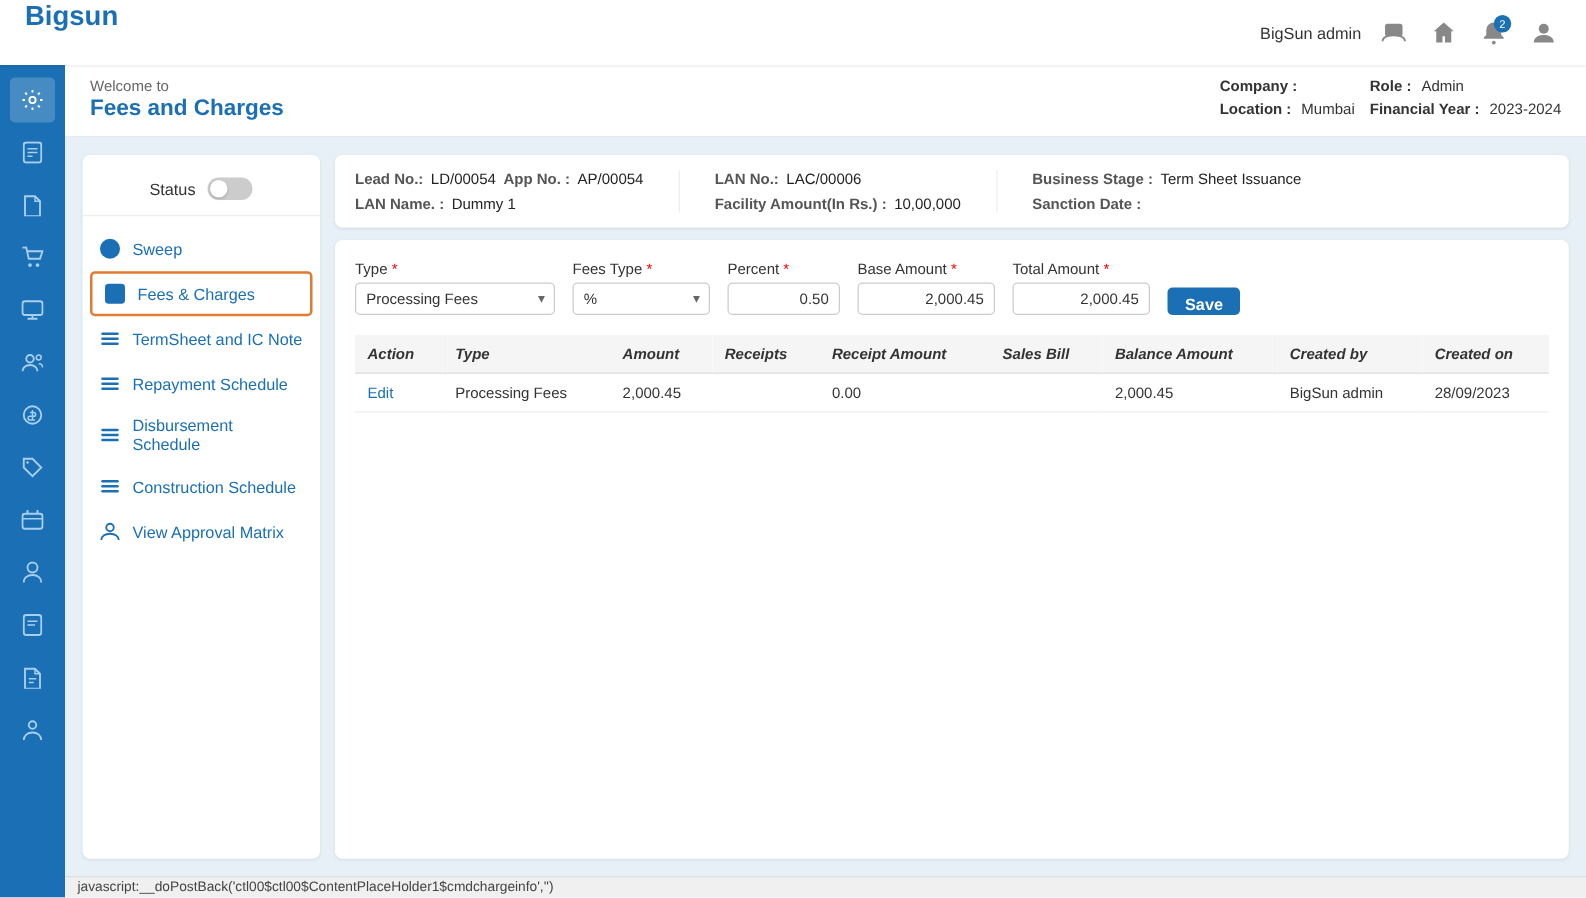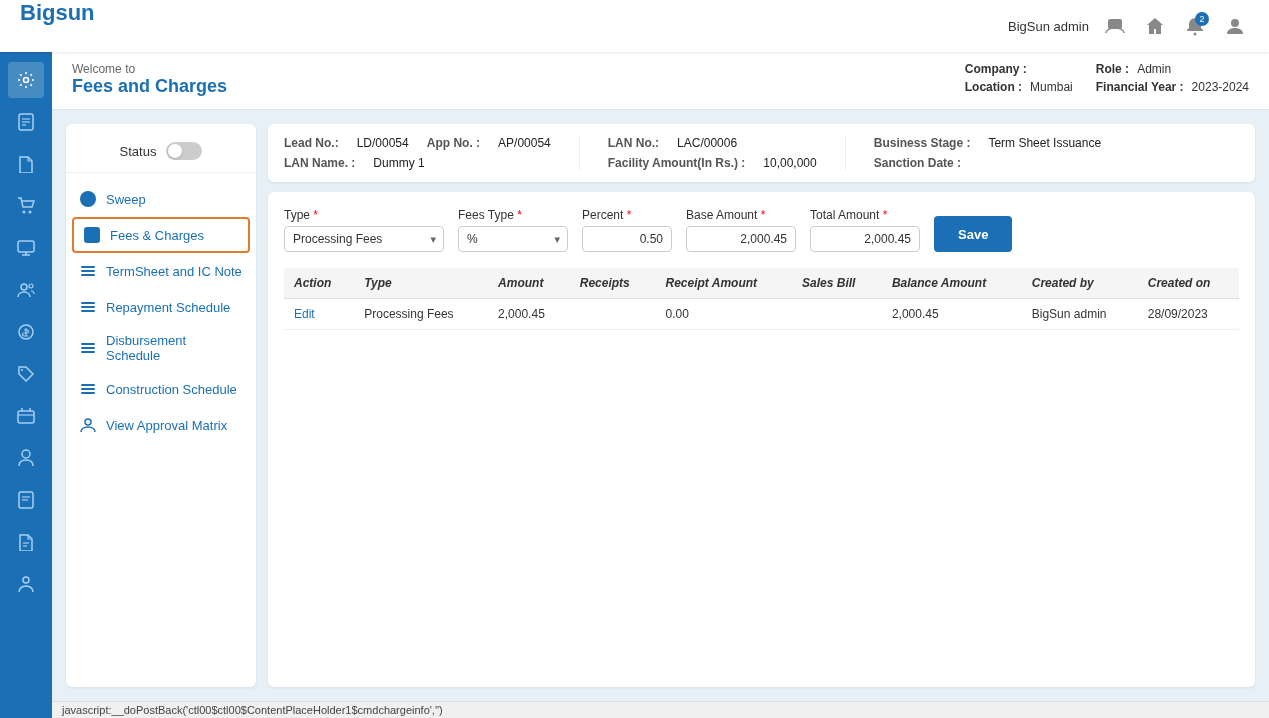--- a/index.html
+++ b/index.html
@@ -107,21 +107,21 @@
       font-size: 12px;
       color: #666;
     }
     .page-header-left .title {
       font-size: 18px;
       color: #1a6fb5;
       font-weight: bold;
     }
     .page-header-right {
       display: flex;
-      gap: 23px;
+      gap: 12px;
       font-size: 12px;
     }
     .header-info-group {
       display: flex;
       flex-direction: column;
       gap: 4px;
     }
     .header-info-row {
       display: flex;
       gap: 8px;
@@ -234,21 +234,21 @@
       background: #fff;
       border-radius: 6px;
       padding: 12px 16px;
       box-shadow: 0 1px 3px rgba(0,0,0,0.08);
       display: flex;
       gap: 20px;
       flex-wrap: wrap;
     }
     .info-field {
       display: flex;
-      gap: 18px;
+      gap: 6px;
       align-items: baseline;
     }
     .info-field-label {
       color: #555;
       font-weight: bold;
       font-size: 12px;
       white-space: nowrap;
     }
     .info-field-value {
       color: #222;
@@ -315,25 +315,25 @@
     }
     .form-input {
       text-align: right;
     }
 
     .btn-save {
       background: #1a6fb5;
       color: #fff;
       border: none;
       border-radius: 4px;
-      padding: 6px 24px;
+      padding: 6px 14px;
       cursor: pointer;
       font-size: 13px;
       font-weight: bold;
-      height: 36px;
+      height: 22px;
     }
 
     
     .data-table {
       width: 100%;
       border-collapse: collapse;
       font-size: 12px;
     }
     .data-table thead tr {
       background: #f5f5f5;

